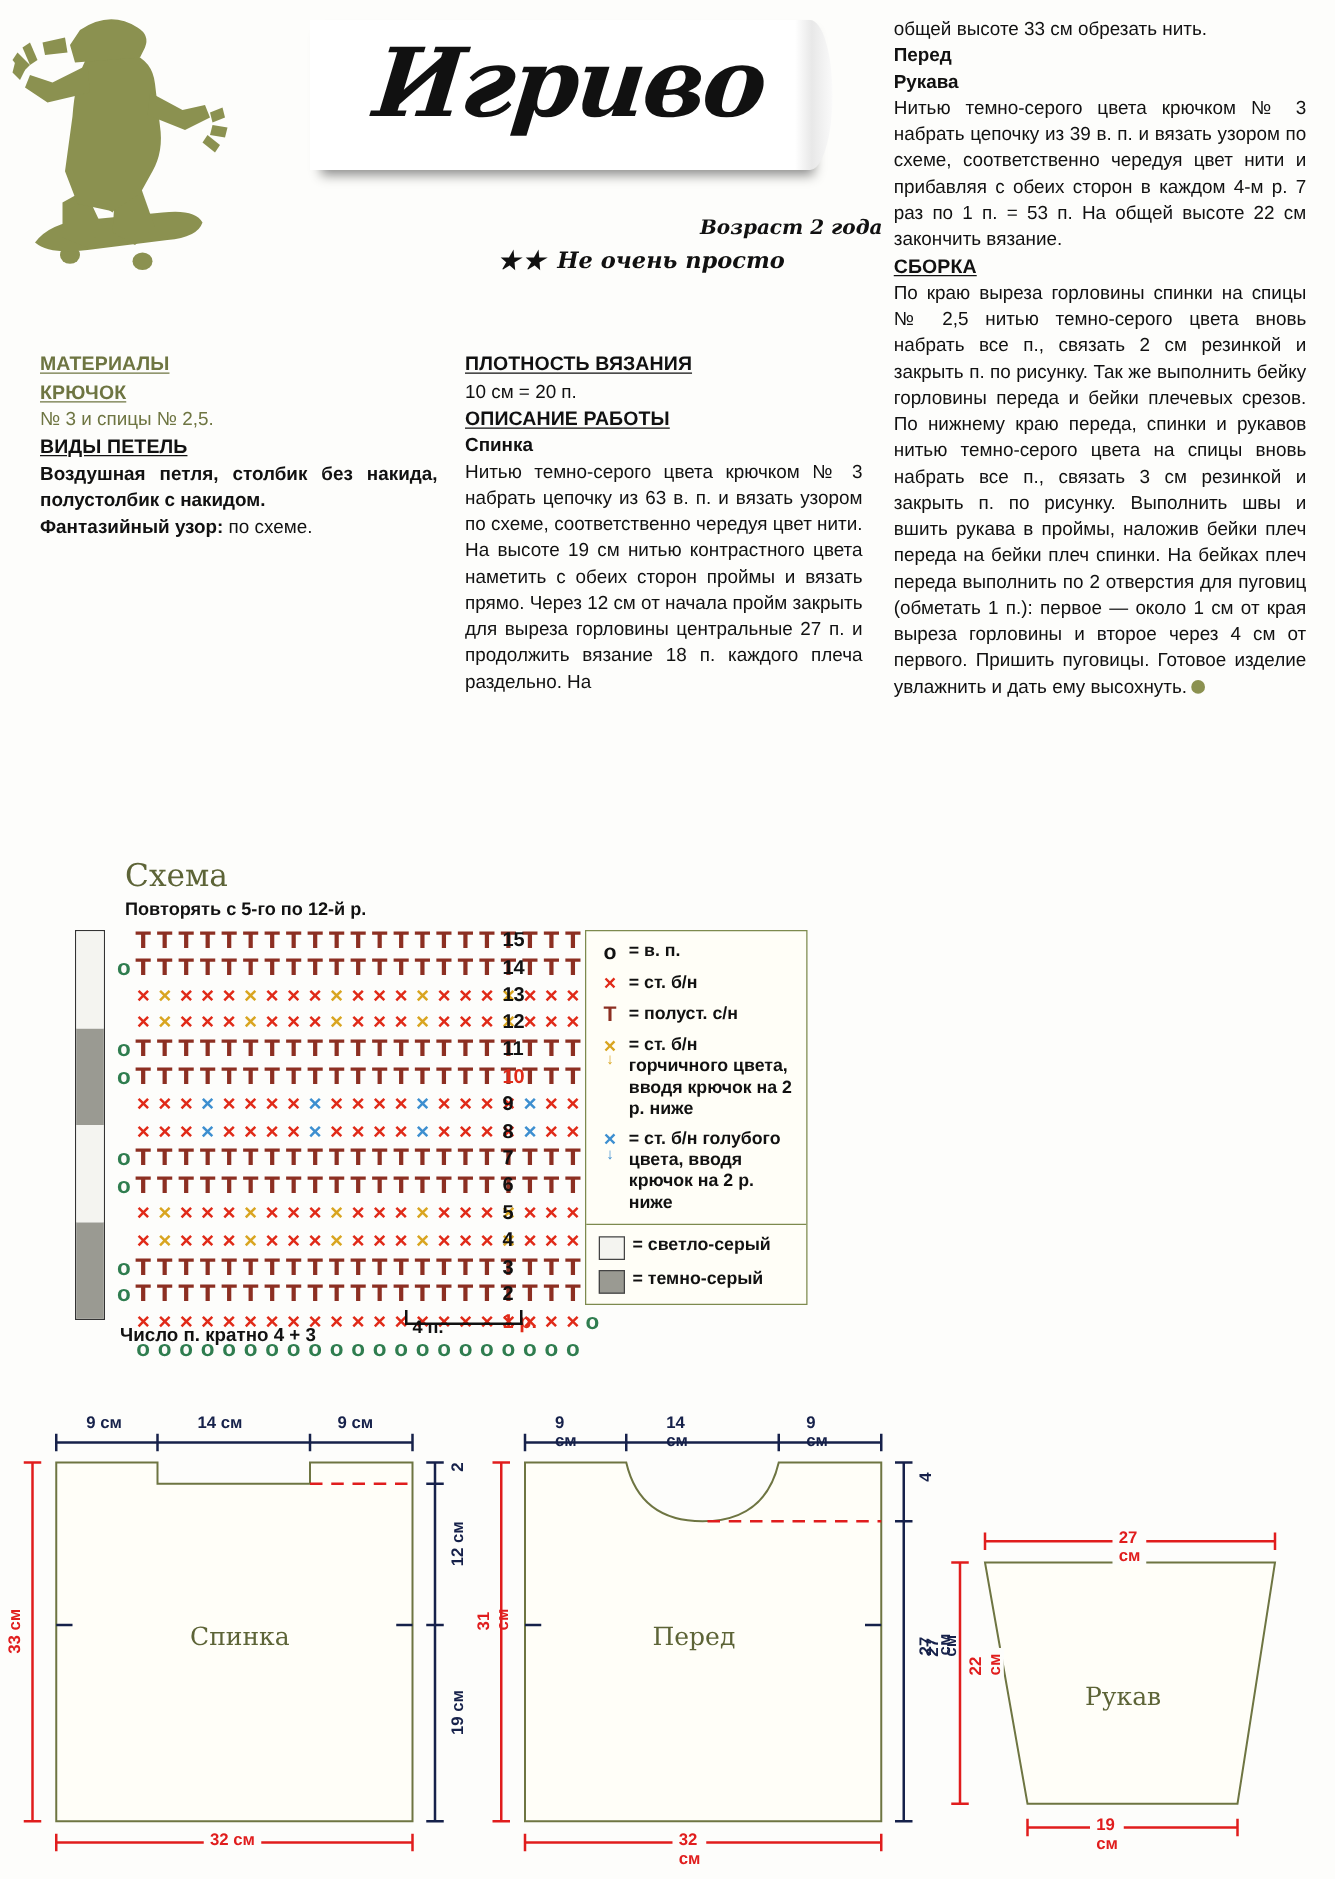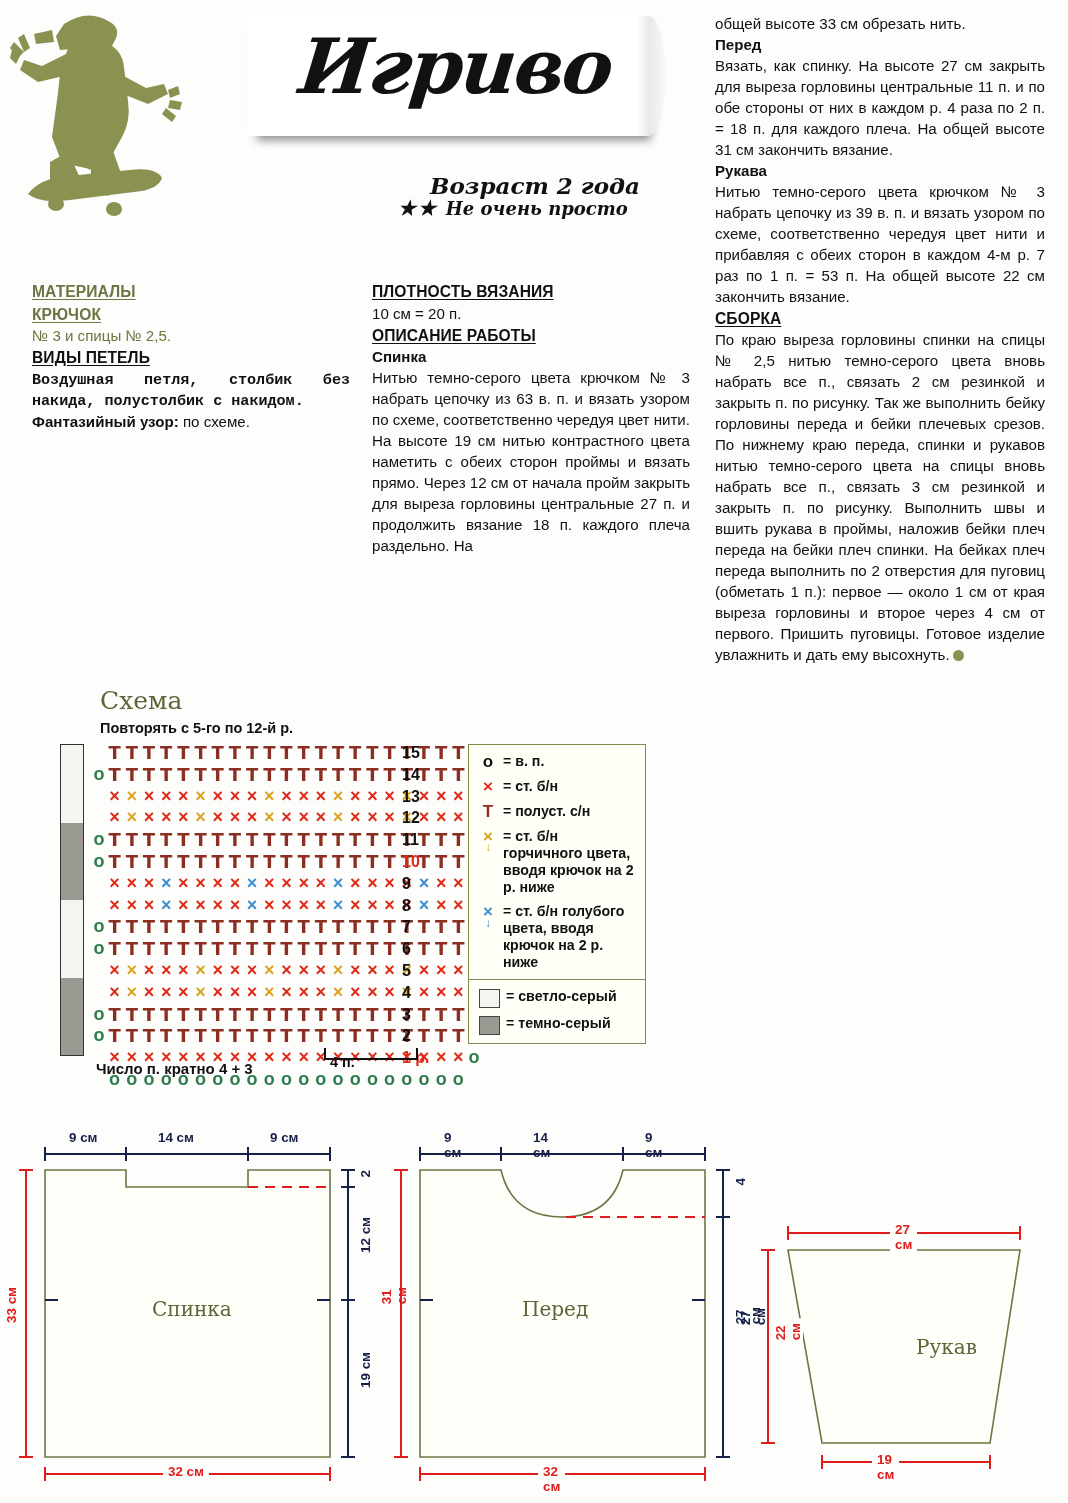--- a/index.html
+++ b/index.html
@@ -29,24 +29,24 @@
   .title-text{
     position:absolute;left:300px;top:22px;width:320px;
     font-family:"DejaVu Serif", serif;
     font-style:italic;font-weight:bold;
     font-size:76px;letter-spacing:-2px;
     color:#111;
     transform:skewX(-6deg);
     z-index:4;
   }
   .age-line{
-    position:absolute;left:415px;top:172px;width:240px;
+    position:absolute;left:466px;top:172px;width:240px;
     font-family:"DejaVu Serif", serif;
-    font-style:italic;font-weight:bold;font-size:23px;color:#111;
-    text-align:center;
+    font-style:italic;font-weight:bold;font-size:16px;color:#111;
+    text-align:right;
   }
   .diff-line{
     position:absolute;left:398px;top:196px;width:290px;
     font-family:"DejaVu Serif", serif;
     font-style:italic;font-weight:bold;font-size:18px;color:#111;
     display:flex;align-items:center;gap:8px;
   }
   .stars{font-size:20px;letter-spacing:2px;color:#111;}
 
   
@@ -56,21 +56,21 @@
   .col.c3{left:715px;top:14px;width:330px;}
 
   h3.sec{
     font-size:15.6px;font-weight:bold;margin:0 0 1px 0;
     color:#6e7542;text-decoration:underline;text-underline-offset:2px;
     letter-spacing:.1px;
   }
   h3.sec.dark{color:#111;}
   h4.sub{font-size:15.1px;font-weight:bold;margin:0;color:#111;}
   p.body{margin:0 0 0 0;}
-  p.body.b{font-weight:bold;font-family:Liberation Mono, monospace;}
+  p.body.b{font-weight:bold;}
   p.olive{color:#6e7542;margin:0;}
   .flower{display:inline-block;width:11px;height:11px;border-radius:50%;
           background:#8b9150;vertical-align:middle;margin-left:3px;}
 
   
   .schema{position:absolute;left:52px;top:686px;width:620px;height:400px;}
   .schema-title{
     position:absolute;left:48px;top:0;font-family:"DejaVu Serif",serif;
     font-size:25px;color:#5d6437;
   }
@@ -181,21 +181,20 @@
     <h3 class="sec dark">ПЛОТНОСТЬ ВЯЗАНИЯ</h3>
     <p class="body">10 см = 20 п.</p>
     <h3 class="sec dark">ОПИСАНИЕ РАБОТЫ</h3>
     <h4 class="sub">Спинка</h4>
     <p class="body">Нитью темно-серого цвета крючком № 3 набрать цепочку из 63 в. п. и вязать узором по схеме, соответственно чередуя цвет нити. На высоте 19 см нитью контрастного цвета наметить с обеих сторон проймы и вязать прямо. Через 12 см от начала пройм закрыть для выреза горловины центральные 27 п. и продолжить вязание 18 п. каждого плеча раздельно. На</p>
   </div>
 
   <div class="col c3">
     <p class="body">общей высоте 33 см обрезать нить.</p>
     <h4 class="sub">Перед</h4>
-    <p class="body">Вязать, как спинку. На высоте 27 см закрыть для выреза горловины центральные 11 п. и по обе стороны от них в каждом р. 4 раза по 2 п. = 18 п. для каждого плеча. На общей высоте 31 см закончить вязание.</p>
     <h4 class="sub">Рукава</h4>
     <p class="body">Нитью темно-серого цвета крючком № 3 набрать цепочку из 39 в. п. и вязать узором по схеме, соответственно чередуя цвет нити и прибавляя с обеих сторон в каждом 4-м р. 7 раз по 1 п. = 53 п. На общей высоте 22 см закончить вязание.</p>
     <h3 class="sec dark">СБОРКА</h3>
     <p class="body"><span>По краю выреза горловины спинки на спицы № 2,5 нитью темно-серого цвета вновь набрать все п., связать 2 см резинкой и закрыть п. по рисунку. Так же выполнить бейку горловины переда и бейки плечевых срезов. По нижнему краю переда, спинки и рукавов нитью темно-серого цвета на спицы вновь набрать все п., связать 3 см резинкой и закрыть п. по рисунку. Выполнить швы и вшить рукава в проймы, наложив бейки плеч переда на бейки плеч спинки. На бейках плеч переда выполнить по 2 отверстия для пуговиц (обметать 1 п.): первое — около 1 см от края выреза горловины и второе через 4 см от первого. Пришить пуговицы. Готовое изделие увлажнить и дать ему высохнуть.</span><span class="flower"></span></p>
   </div>
 
   <div class="schema">
     <div class="schema-title">Схема</div>
     <div class="schema-rep">Повторять с 5-го по 12-й р.</div>
     <div class="stripebar" id="stripebar">
@@ -383,16 +382,16 @@
           <line x1="21" y1="243" x2="35" y2="243"></line>
           <line x1="82" y1="262" x2="250" y2="262"></line>
           <line x1="82" y1="255" x2="82" y2="269"></line>
           <line x1="250" y1="255" x2="250" y2="269"></line>
         </g>
       </svg>
       <span class="dim red" style="left:150px;top:22px;background:#fdfdfb;padding:0 5px;">27 см</span>
       <span class="dim blue vert" style="left:-2px;top:108px;">27 см</span>
       <span class="dim red vert" style="left:33px;top:118px;background:#fdfdfb;padding:5px 0;">22 см</span>
       <span class="dim red" style="left:132px;top:252px;background:#fdfdfb;padding:0 5px;">19 см</span>
-      <span class="piece-label" style="left:128px;top:135px;margin-left:48px;">Рукав</span>
+      <span class="piece-label" style="left:128px;top:145px;">Рукав</span>
     </div>
   </div>
 </div>
 
 </body></html>

